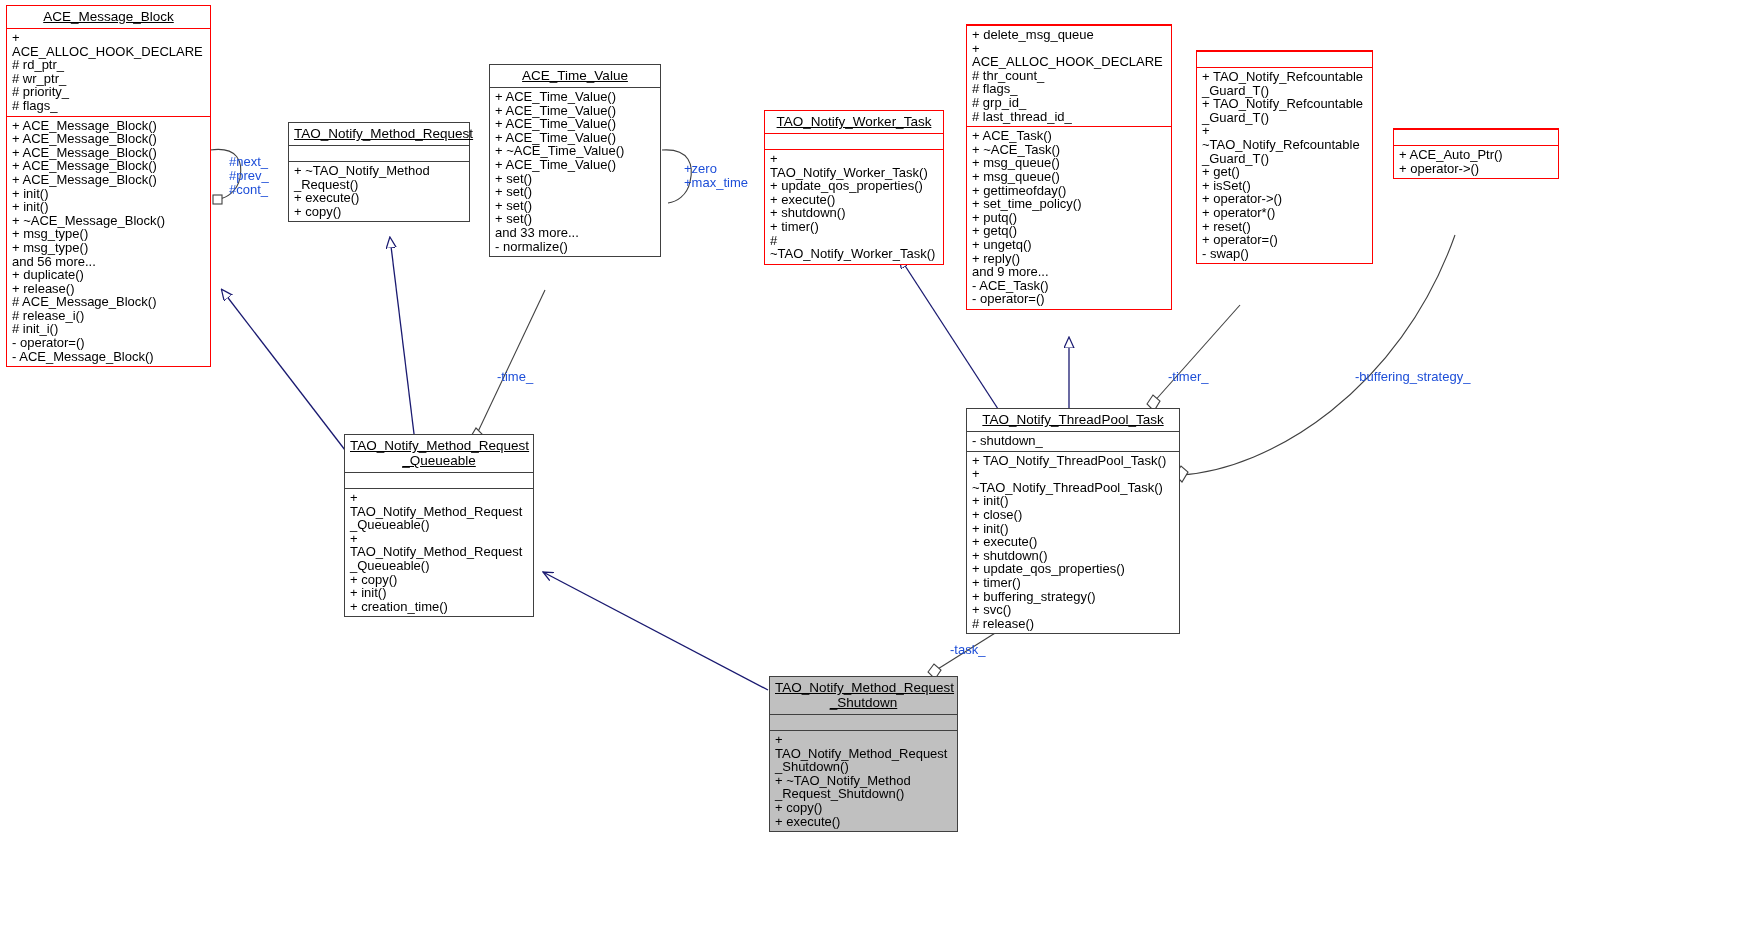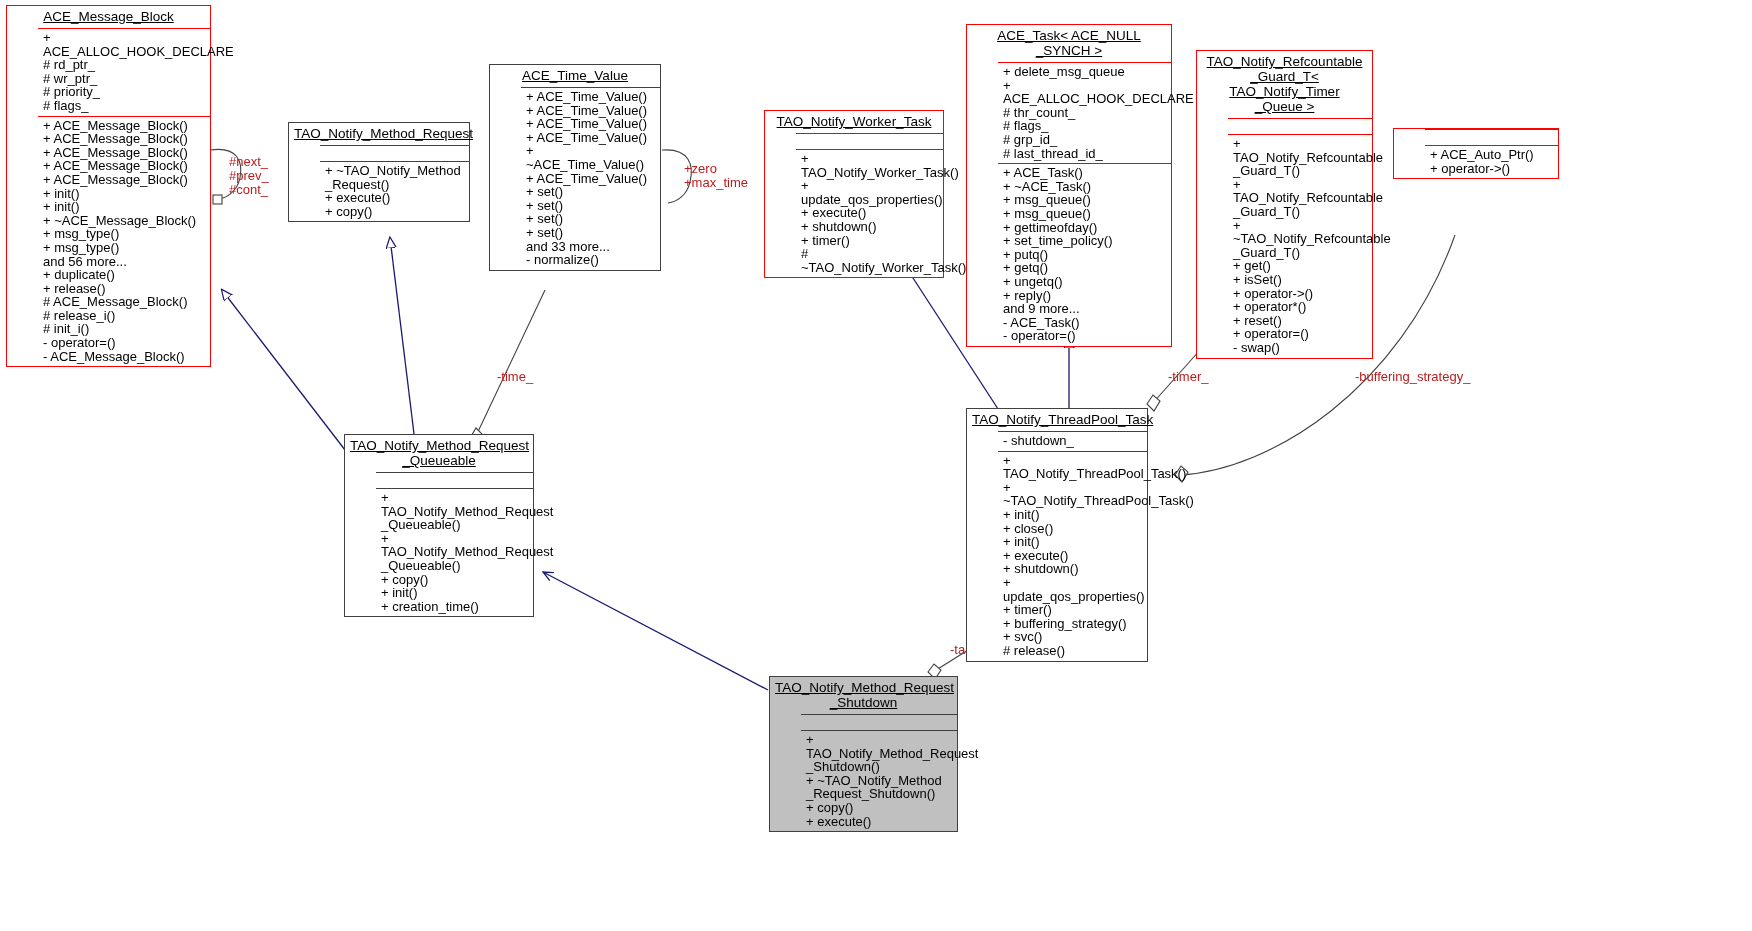--- a/index.html
+++ b/index.html
@@ -6,30 +6,30 @@
   body{width:1752px;height:931px;position:relative;overflow:hidden;
        font-family:"Liberation Sans","DejaVu Sans",sans-serif;}
   #canvas{position:absolute;left:0;top:0;width:1752px;height:931px;}
   svg.edges{position:absolute;left:0;top:0;width:1752px;height:931px;pointer-events:none;}
 
   .node{position:absolute;box-sizing:border-box;background:#ffffff;}
   .node.red{border:1px solid #ff0000;}
   .node.black{border:1px solid #404040;}
   .node.filled{background:#c0c0c0;border:1px solid #404040;}
 
-  .nrow{box-sizing:border-box;padding:2px 5px 3px 5px;margin-left:31px;}
+  .nrow{box-sizing:border-box;padding:2px 5px 3px 5px;}
   .ntitle{text-align:center;font-size:13.5px;line-height:15px;color:#000;
           padding:3px 5px 4px 5px;white-space:pre-line;text-decoration:underline;}
   .nsep-red{border-top:1px solid #ff0000;}
   .nsep-blk{border-top:1px solid #404040;}
   .nattrs,.nmeths{font-size:13px;line-height:13.6px;color:#000;}
   .nattrs div,.nmeths div{white-space:pre-wrap;}
   .empty{height:16px;}
 
-  .elabel{position:absolute;font-size:13px;color:#b91c1c;white-space:nowrap;line-height:14px;}
+  .elabel{position:absolute;font-size:13px;color:#1d4ed8;white-space:nowrap;line-height:14px;}
 </style>
 </head>
 <body>
 
 <div id="canvas">
 
   <svg class="edges" viewBox="0 0 1752 931">
     <defs>
       <marker id="hollowTri" markerWidth="12" markerHeight="12" refX="10" refY="5" orient="auto" markerUnits="userSpaceOnUse">
         <path d="M0,0 L11,5 L0,10 z" fill="#ffffff" stroke="#191970" stroke-width="1.2"></path>
@@ -145,22 +145,20 @@
         <div>+ TAO_Notify_Worker_Task()</div>
         <div>+ update_qos_properties()</div>
         <div>+ execute()</div>
         <div>+ shutdown()</div>
         <div>+ timer()</div>
         <div># ~TAO_Notify_Worker_Task()</div>
       </div>
   </div>
 
   <div class="node red" style="left:966px;top:24px;width:206px;">
-    <div class="ntitle">ACE_Task&lt; ACE_NULL
-_SYNCH &gt;</div>
     <div class="nrow nattrs nsep-red">
         <div>+ delete_msg_queue</div>
         <div>+ ACE_ALLOC_HOOK_DECLARE</div>
         <div># thr_count_</div>
         <div># flags_</div>
         <div># grp_id_</div>
         <div># last_thread_id_</div>
       </div>
     <div class="nrow nmeths nsep-red">
         <div>+ ACE_Task()</div>
@@ -173,23 +171,20 @@
         <div>+ getq()</div>
         <div>+ ungetq()</div>
         <div>+ reply()</div>
         <div>and 9 more...</div>
         <div>- ACE_Task()</div>
         <div>- operator=()</div>
       </div>
   </div>
 
   <div class="node red" style="left:1196px;top:50px;width:177px;">
-    <div class="ntitle">TAO_Notify_Refcountable
-_Guard_T&lt; TAO_Notify_Timer
-_Queue &gt;</div>
     <div class="nrow nattrs nsep-red empty"></div>
     <div class="nrow nmeths nsep-red">
         <div>+ TAO_Notify_Refcountable
 _Guard_T()</div>
         <div>+ TAO_Notify_Refcountable
 _Guard_T()</div>
         <div>+ ~TAO_Notify_Refcountable
 _Guard_T()</div>
         <div>+ get()</div>
         <div>+ isSet()</div>
@@ -217,21 +212,21 @@
         <div>+ TAO_Notify_Method_Request
 _Queueable()</div>
         <div>+ TAO_Notify_Method_Request
 _Queueable()</div>
         <div>+ copy()</div>
         <div>+ init()</div>
         <div>+ creation_time()</div>
       </div>
   </div>
 
-  <div class="node black" style="left:966px;top:408px;width:182px;">
+  <div class="node black" style="left:966px;top:408px;width:214px;">
     <div class="ntitle">TAO_Notify_ThreadPool_Task</div>
     <div class="nrow nattrs nsep-blk">
         <div>- shutdown_</div>
       </div>
     <div class="nrow nmeths nsep-blk">
         <div>+ TAO_Notify_ThreadPool_Task()</div>
         <div>+ ~TAO_Notify_ThreadPool_Task()</div>
         <div>+ init()</div>
         <div>+ close()</div>
         <div>+ init()</div>

